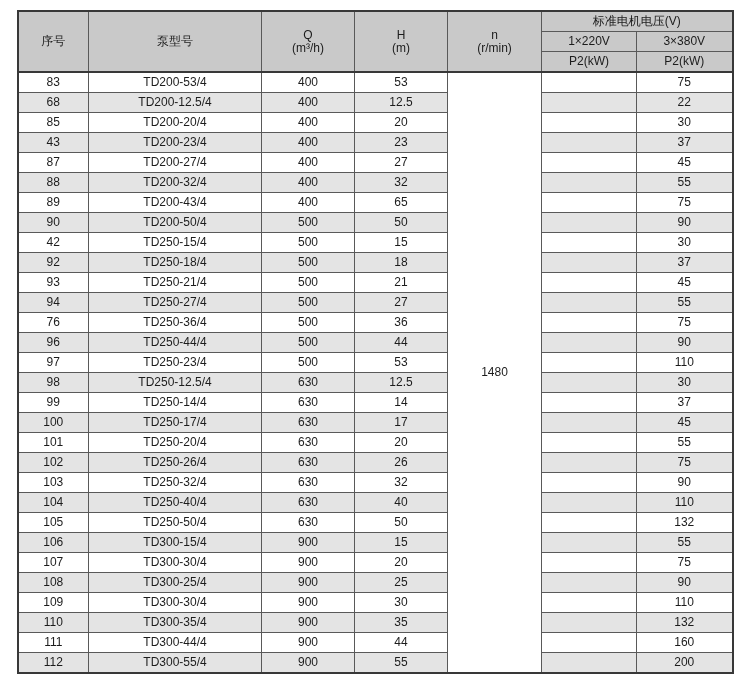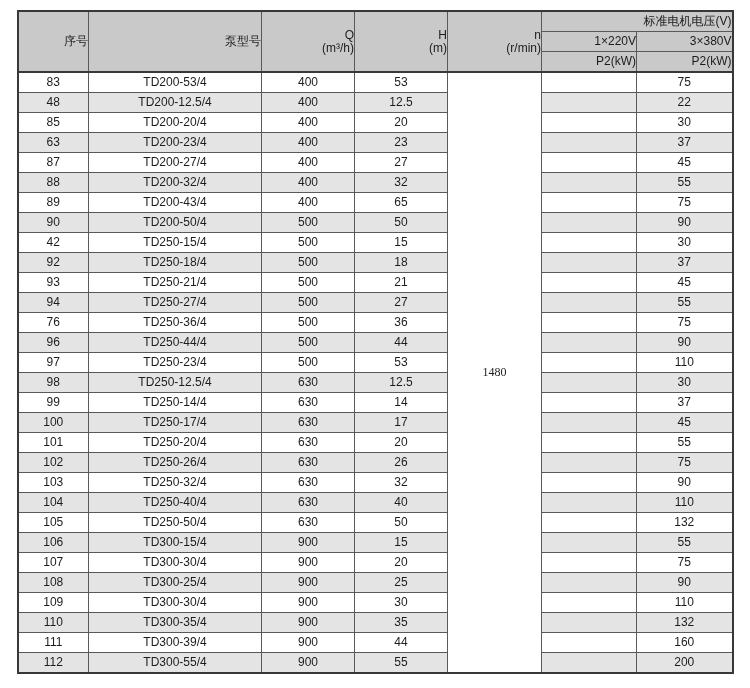--- a/index.html
+++ b/index.html
@@ -26,38 +26,36 @@
     font-size: 12px;
     font-weight: normal;
     color: var(--text, #1c1c1c);
     height: 19px;
     line-height: 19px;
     white-space: nowrap;
     overflow: hidden;
   }
   .spec thead th {
     background: var(--header-bg, #c9c9c9);
-    text-align: right;
   }
   .spec thead {
     border-bottom: 2px solid var(--border-outer, #383838);
   }
   .hl {
     display: block;
     line-height: 13px;
   }
   .spec thead th.twoline {
     line-height: 13px;
   }
   .spec tbody tr:nth-child(even) td {
     background: var(--stripe-bg, #e4e4e4);
   }
   .spec tbody td.n-cell {
     background: #ffffff !important;
-    font-family: Liberation Serif, serif;
   }
 </style>
 </head>
 <body>
 
 <table class="spec">
   <colgroup>
     <col style="width:71px">
     <col style="width:173px">
     <col style="width:93px">
@@ -97,37 +95,37 @@
       <tr>
         <td>83</td>
         <td>TD200-53/4</td>
         <td>400</td>
         <td>53</td>
         <td rowspan="30" class="n-cell">1480</td>
         <td></td>
         <td>75</td>
       </tr>
       <tr>
-        <td>48</td>
+        <td>68</td>
         <td>TD200-12.5/4</td>
         <td>400</td>
         <td>12.5</td>
         <td></td>
         <td>22</td>
       </tr>
       <tr>
         <td>85</td>
         <td>TD200-20/4</td>
         <td>400</td>
         <td>20</td>
         <td></td>
         <td>30</td>
       </tr>
       <tr>
-        <td>63</td>
+        <td>43</td>
         <td>TD200-23/4</td>
         <td>400</td>
         <td>23</td>
         <td></td>
         <td>37</td>
       </tr>
       <tr>
         <td>87</td>
         <td>TD200-27/4</td>
         <td>400</td>
@@ -314,21 +312,21 @@
       <tr>
         <td>110</td>
         <td>TD300-35/4</td>
         <td>900</td>
         <td>35</td>
         <td></td>
         <td>132</td>
       </tr>
       <tr>
         <td>111</td>
-        <td>TD300-39/4</td>
+        <td>TD300-44/4</td>
         <td>900</td>
         <td>44</td>
         <td></td>
         <td>160</td>
       </tr>
       <tr>
         <td>112</td>
         <td>TD300-55/4</td>
         <td>900</td>
         <td>55</td>

